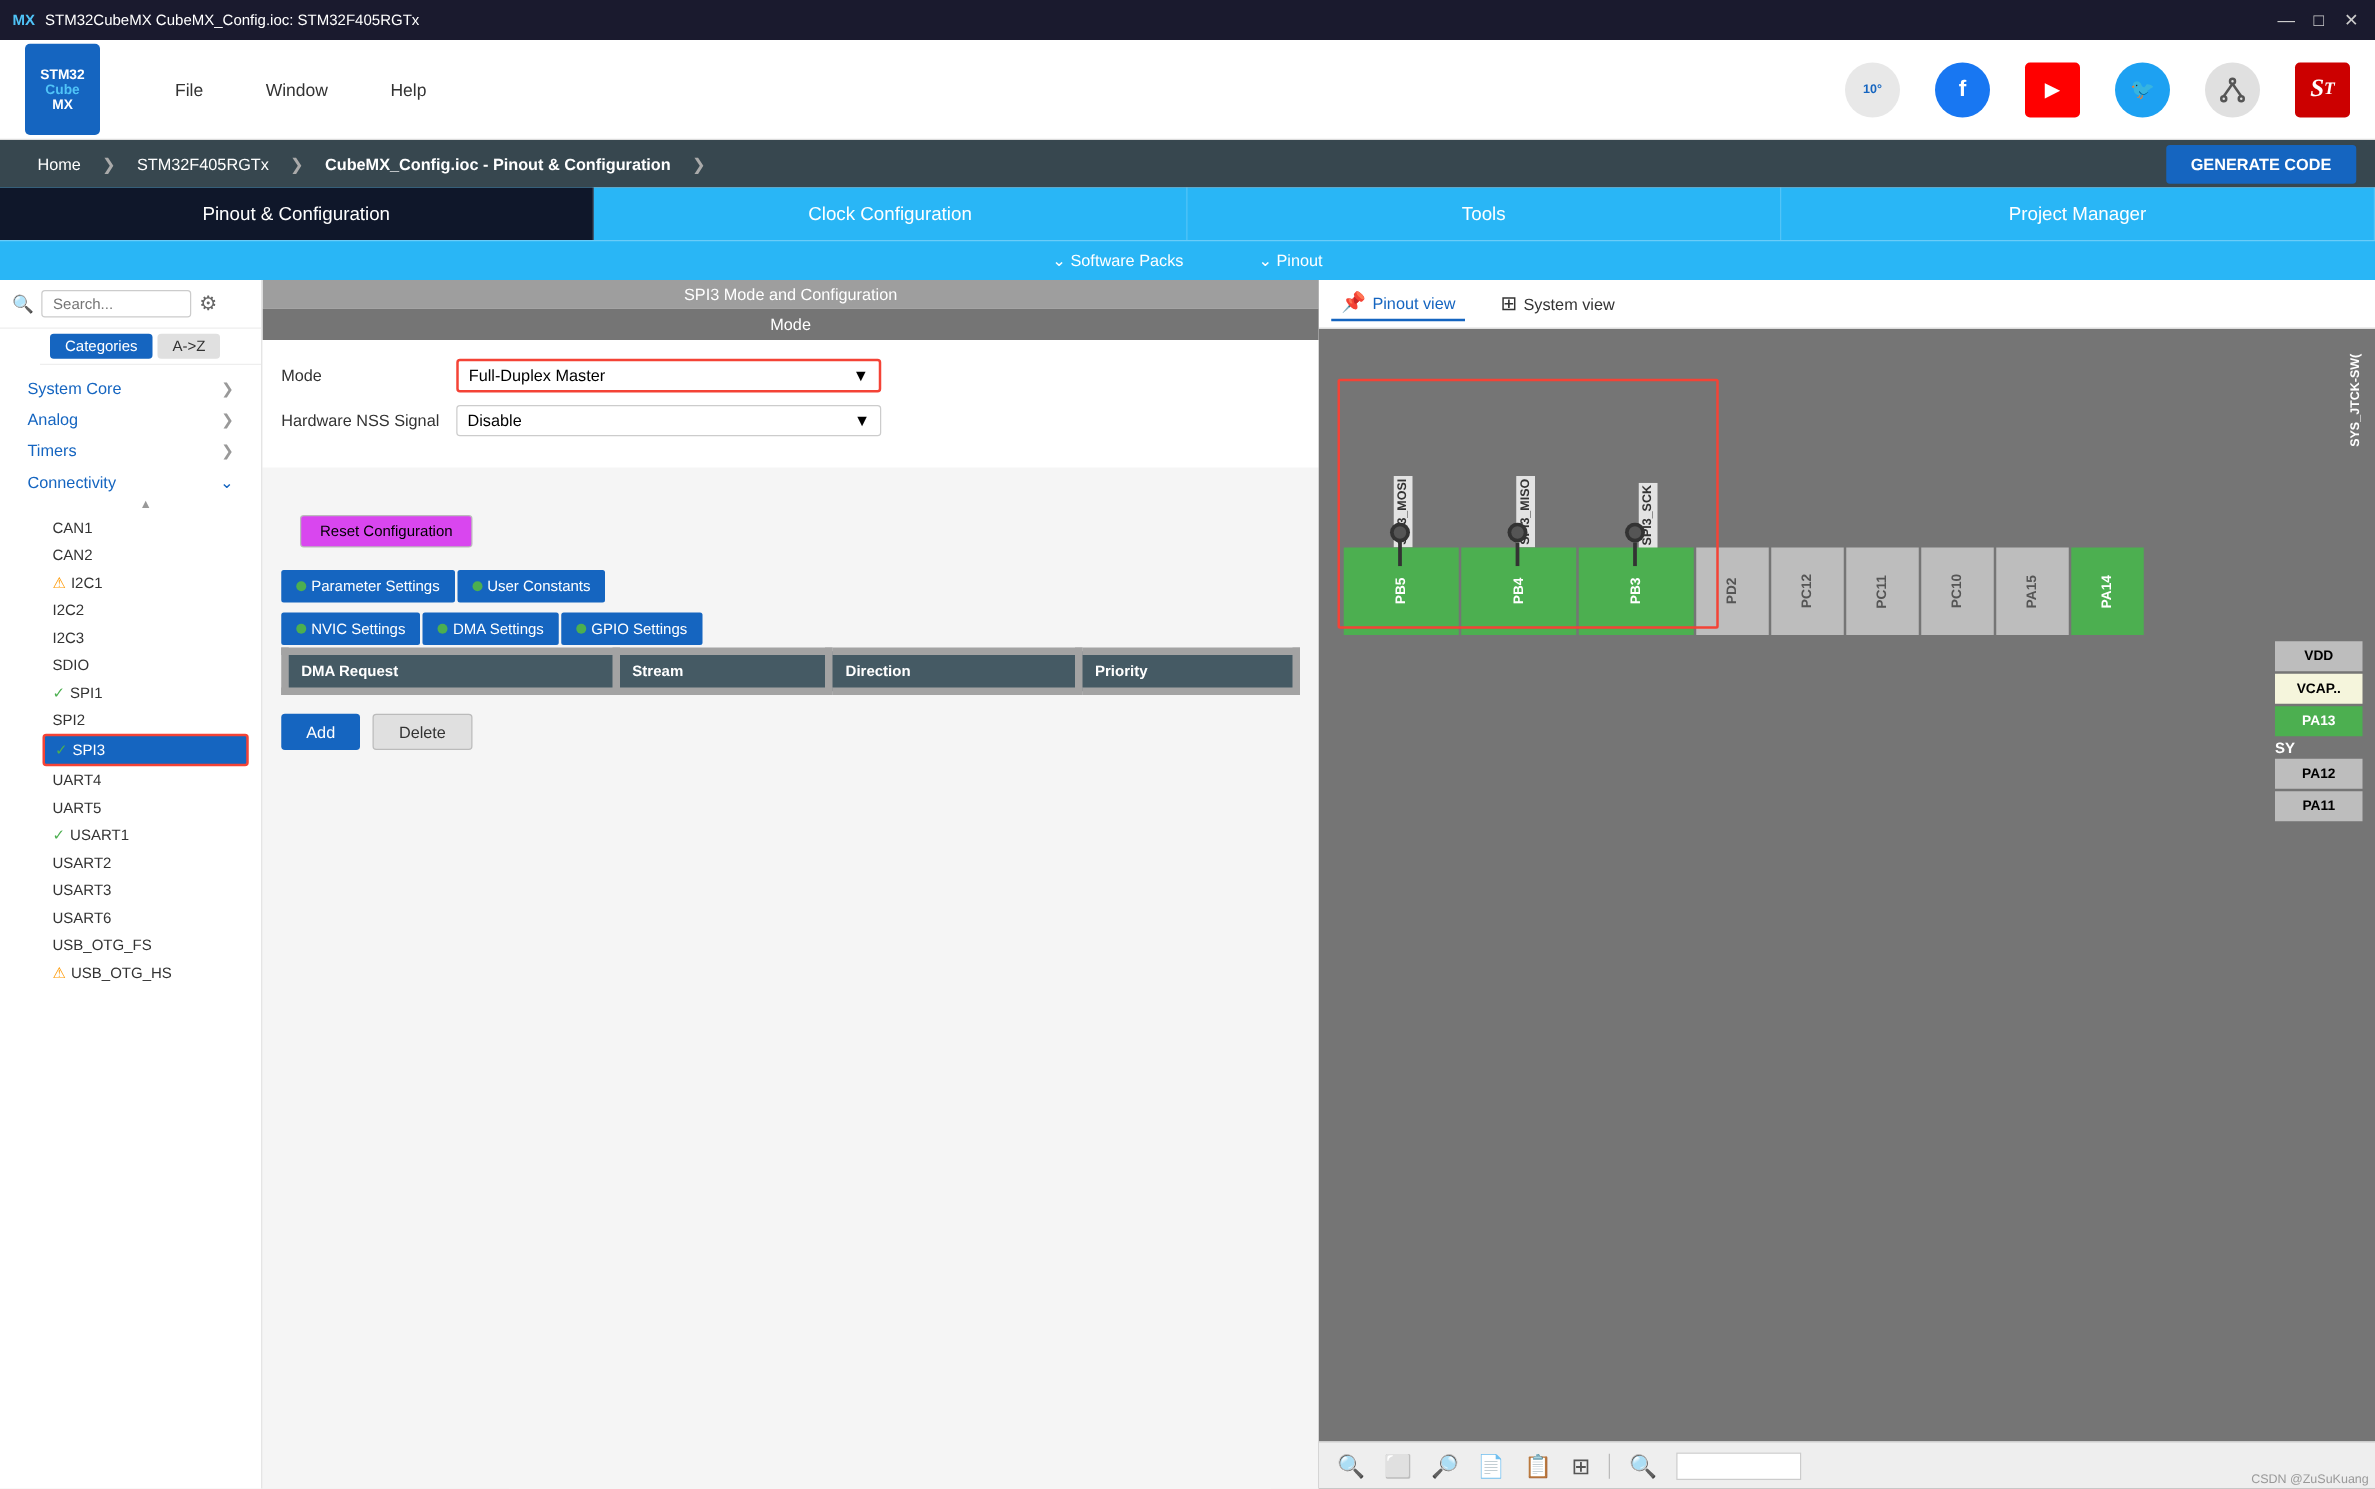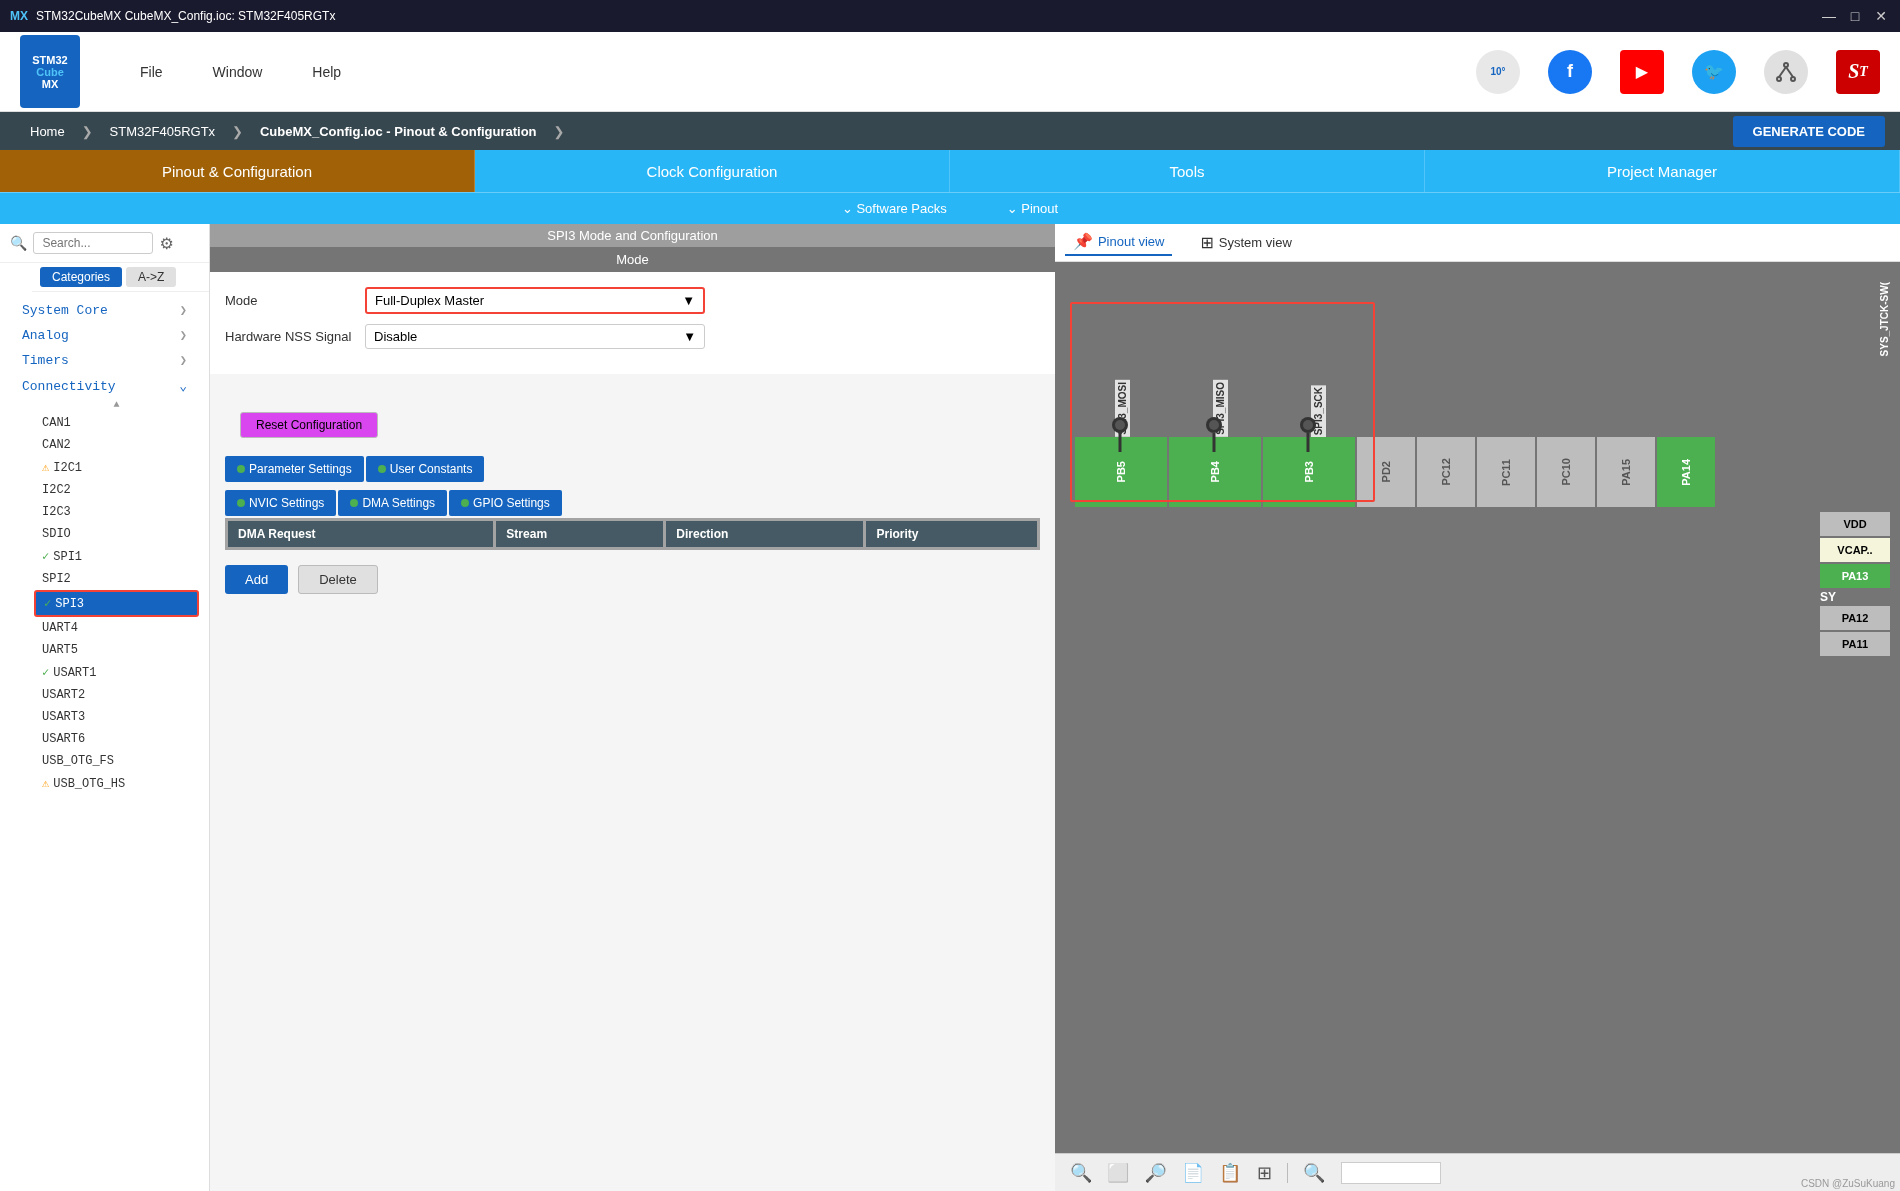--- a/index.html
+++ b/index.html
@@ -31,39 +31,39 @@
     
     .breadcrumb { background: #37474f; height: 38px; display: flex; align-items: center; padding: 0 15px; gap: 0; }
     .breadcrumb-item { color: white; font-size: 13px; padding: 0 15px; height: 38px; display: flex; align-items: center; position: relative; }
     .breadcrumb-item.active { font-weight: bold; }
     .breadcrumb-arrow { color: #aaa; margin: 0 2px; }
     .generate-btn { margin-left: auto; background: #1565c0; color: white; padding: 8px 20px; border: none; border-radius: 3px; font-size: 13px; font-weight: bold; cursor: pointer; }
     
     
     .tab-bar { background: #29b6f6; height: 42px; display: flex; align-items: stretch; }
     .tab-item { flex: 1; display: flex; align-items: center; justify-content: center; color: white; font-size: 15px; font-weight: 500; cursor: pointer; border-right: 1px solid rgba(255,255,255,0.2); }
-    .tab-item.active { background: #a16207; }
+    .tab-item.active { background: #0f172a; }
     
     
     .sub-tab-bar { background: #29b6f6; height: 32px; display: flex; align-items: center; justify-content: center; gap: 60px; border-top: 1px solid rgba(255,255,255,0.3); }
     .sub-tab { color: white; font-size: 13px; cursor: pointer; display: flex; align-items: center; gap: 5px; }
     
     
     .main-content { display: flex; height: calc(1191px - 32px - 80px - 38px - 42px - 32px); }
     
     
     .sidebar { width: 210px; background: white; border-right: 1px solid #ddd; overflow-y: auto; }
     .search-row { padding: 8px 10px; display: flex; align-items: center; gap: 6px; border-bottom: 1px solid #eee; }
     .search-input { border: 1px solid #ccc; border-radius: 3px; padding: 3px 8px; width: 120px; font-size: 12px; }
     .gear-icon { color: #666; cursor: pointer; font-size: 16px; }
     .view-tabs { display: flex; padding: 4px 8px; gap: 4px; border-bottom: 1px solid #eee; margin-left: 32px; }
     .view-tab { padding: 3px 12px; font-size: 12px; border-radius: 3px; cursor: pointer; }
     .view-tab.active { background: #1565c0; color: white; }
     .view-tab.inactive { background: #e0e0e0; color: #333; }
-    .sidebar-section { padding: 6px 10px; font-family: Liberation Mono, monospace; }
+    .sidebar-section { padding: 6px 10px; }
     .sidebar-item { padding: 5px 12px; display: flex; align-items: center; justify-content: space-between; cursor: pointer; font-size: 13px; color: #1565c0; }
     .sidebar-item .arrow { font-size: 12px; color: #999; }
     .connectivity-header { padding: 5px 12px; display: flex; align-items: center; justify-content: space-between; font-size: 13px; color: #1565c0; font-weight: 500; cursor: pointer; }
     .sub-items { padding-left: 24px; }
     .sub-item { padding: 4px 8px; font-size: 12px; color: #333; cursor: pointer; display: flex; align-items: center; gap: 4px; }
     .sub-item.selected { background: #1565c0; color: white; border-radius: 3px; }
     
     
     .center-panel { flex: 1; background: #f5f5f5; overflow: hidden; }
     .panel-title-bar { background: #9e9e9e; color: white; text-align: center; padding: 4px; font-size: 13px; }
@@ -71,21 +71,21 @@
     .mode-section { background: white; padding: 15px; margin: 0; }
     .form-row { display: flex; align-items: center; gap: 10px; margin-bottom: 10px; }
     .form-label { font-size: 13px; color: #333; min-width: 130px; }
     .form-select { border: 2px solid #f44336; border-radius: 3px; padding: 4px 8px; font-size: 13px; width: 340px; background: white; cursor: pointer; display: flex; align-items: center; justify-content: space-between; }
     .form-select-normal { border: 1px solid #ccc; border-radius: 3px; padding: 4px 8px; font-size: 13px; width: 340px; background: white; cursor: pointer; display: flex; align-items: center; justify-content: space-between; }
     .config-header { background: #757575; color: white; padding: 5px 15px; font-size: 13px; text-align: center; }
     .reset-btn { margin: 10px 15px; background: #d946ef; border: 1px solid #bbb; padding: 5px 15px; font-size: 12px; cursor: pointer; border-radius: 3px; }
     
     
     .dma-table { width: calc(100% - 30px); margin: 0 15px; border-collapse: collapse; }
-    .dma-table th { background: #455a64; color: white; padding: 6px 10px; font-size: 12px; text-align: left; border: 3px solid #a3a3a3; }
+    .dma-table th { background: #455a64; color: white; padding: 6px 10px; font-size: 12px; text-align: left; border: 6px solid #a3a3a3; }
     
     
     .bottom-btns { padding: 15px; display: flex; gap: 10px; }
     .add-btn { background: #1565c0; color: white; border: none; padding: 6px 20px; font-size: 13px; cursor: pointer; border-radius: 3px; }
     .delete-btn { background: #e0e0e0; color: #333; border: 1px solid #bbb; padding: 6px 20px; font-size: 13px; cursor: pointer; border-radius: 3px; }
     
     
     .right-panel { width: 600px; background: #757575; position: relative; overflow: hidden; }
     .view-selector { background: white; display: flex; align-items: center; padding: 5px 10px; gap: 20px; border-bottom: 1px solid #ddd; }
     .view-option { display: flex; align-items: center; gap: 5px; cursor: pointer; font-size: 13px; color: #333; padding: 3px 8px; }

